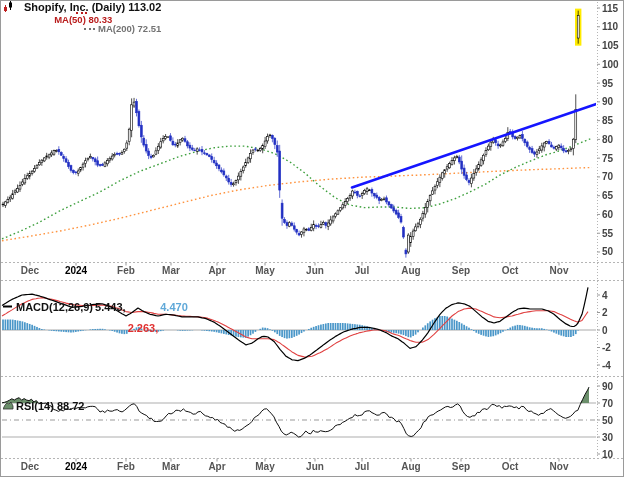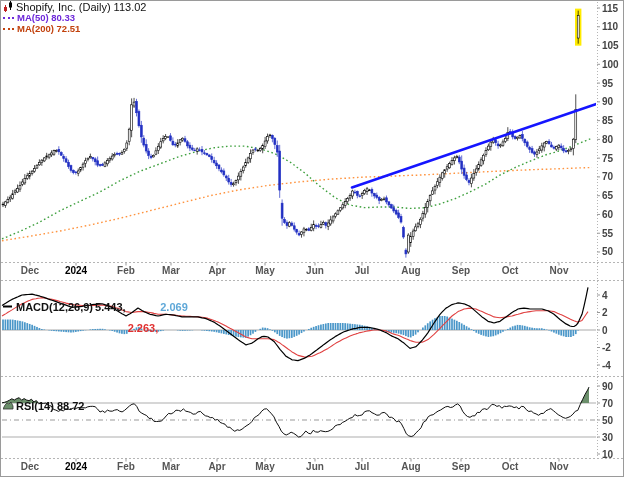--- a/index.html
+++ b/index.html
@@ -1,23 +1,23 @@
 <!DOCTYPE html>
 <html><head>
 <meta charset="utf-8">
 <style>
   html,body{margin:0;padding:0;background:#fff;}
   #wrap{position:relative;width:624px;height:477px;background:#fff;overflow:hidden;
         font-family:"Liberation Sans",sans-serif;}
   svg{position:absolute;top:0;left:0;}
   .legend{position:absolute;left:3px;z-index:5;}
   .lrow{display:flex;align-items:center;height:11px;white-space:nowrap;}
-  .sym{font-size:11px;font-weight:400;color:#111;margin-left:2px;}
+  .sym{font-size:11px;font-weight:700;color:#111;margin-left:10px;}
   .mtxt{font-size:9.5px;font-weight:700;margin-left:2px;}
-  .g{color:#6d28d9;} .o{color:#c2410c;}
+  .g{color:#b91c1c;flex-direction:column;} .o{color:#737373;justify-content:flex-end;}
   .dotted{display:inline-block;width:11px;height:0;border-top:2px dotted currentColor;margin-right:1px;}
   .ival{font-size:11px;font-weight:700;color:#111;margin-left:2px;}
   .red{color:#e03030;margin-top:43px;} .blu{color:#5fa8d8;}
   .ic{display:inline-flex;width:11px;height:11px;}
 </style>
 </head>
 <body>
 
 <div id="wrap">
   <svg id="cv" width="624" height="477" viewBox="0 0 624 477">
@@ -883,21 +883,21 @@
   <div class="legend" style="top:301px">
     <div class="lrow">
       <span class="ic">
         <svg width="11" height="11" viewBox="0 0 11 11">
             <line x1="0" y1="5.5" x2="9" y2="5.5" stroke="#000" stroke-width="2"></line>
           </svg>
       </span>
       <span class="ival">MACD(12,26,9)</span>
       <span class="ival">5.443,</span>
       <span class="ival red">2.263,</span>
-      <span class="ival blu">2.069</span>
+      <span class="ival blu">4.470</span>
     </div>
   </div>
 
   <div class="legend" style="top:400px">
     <div class="lrow">
       <span class="ic">
         <svg width="11" height="11" viewBox="0 0 11 11">
           <path d="M0,9 L2,5 L4,3 L6,4 L8,2 L10,6 L10,9 Z" fill="#6b8f6b" stroke="#333" stroke-width="0.8"></path>
         </svg>
       </span>

